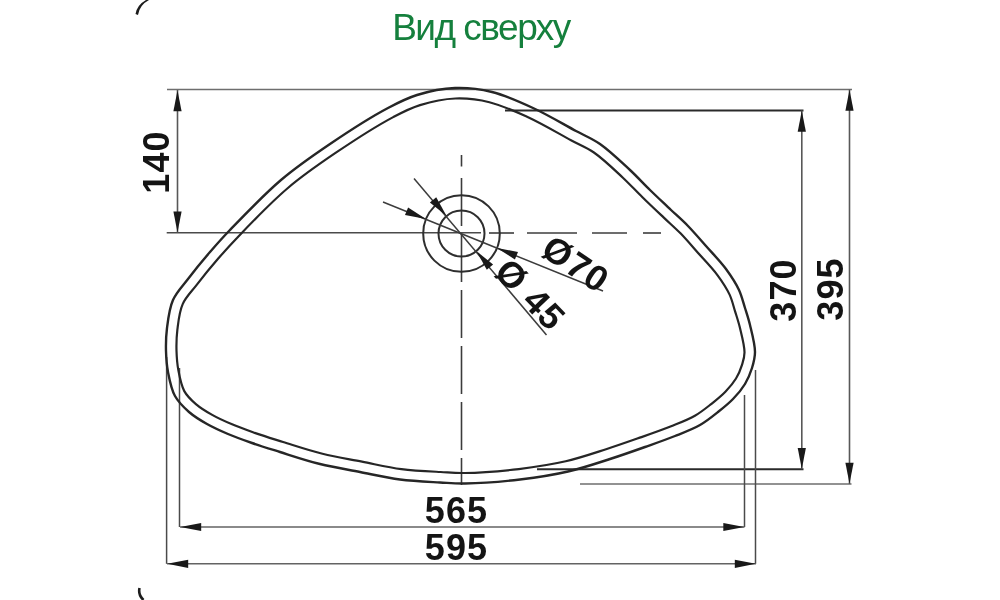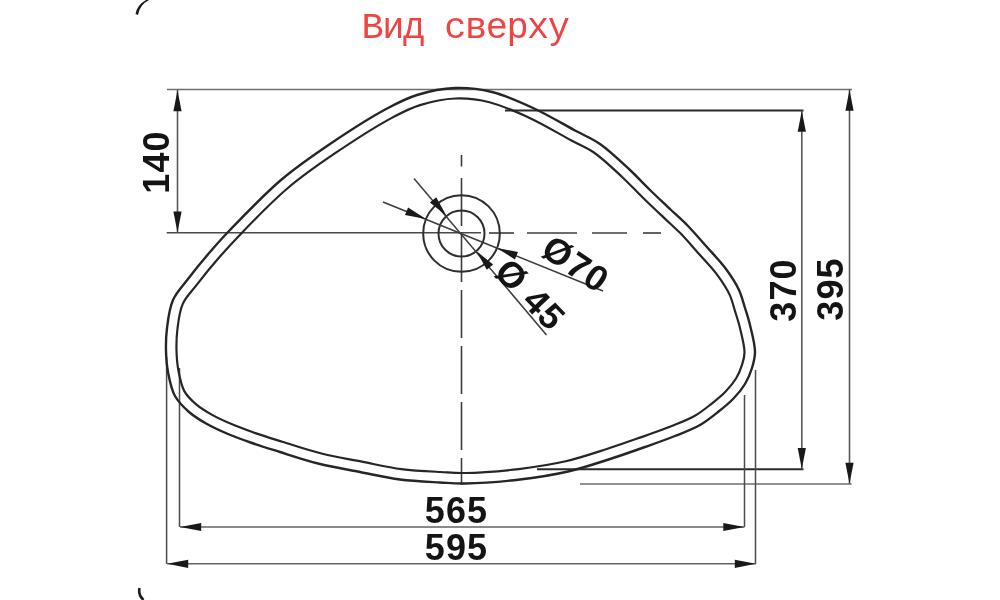--- a/index.html
+++ b/index.html
@@ -1,16 +1,16 @@
 <!DOCTYPE html>
 <html><head><meta charset="utf-8">
 <style>
 html,body{margin:0;padding:0;background:#ffffff;width:1000px;height:600px;overflow:hidden}
-.title{position:absolute;left:0;top:7px;width:930px;text-align:center;
- font-family:Liberation Mono, monospace;font-size:37px;color:#ef4444;letter-spacing:-1.5px;line-height:42.5px}
+.title{position:absolute;left:16px;top:7px;width:930px;text-align:center;
+ font-family:Liberation Sans, sans-serif;font-size:37px;color:#15803d;letter-spacing:-1.5px;line-height:42.5px}
 </style></head>
 <body>
 <div class="title">Вид сверху</div>
 <svg width="1000" height="600" viewBox="0 0 1000 600" style="position:absolute;left:0;top:0">
 <line x1="167" y1="89.5" x2="852" y2="89.5" stroke="#6e6e6e" stroke-width="1.5"></line>
 <line x1="166.7" y1="232.7" x2="481" y2="232.7" stroke="#4a4a4a" stroke-width="1.6"></line>
 <line x1="489" y1="233" x2="514" y2="233" stroke="#3c3c3c" stroke-width="1.6"></line>
 <line x1="527" y1="233" x2="577" y2="233" stroke="#3c3c3c" stroke-width="1.6"></line>
 <line x1="592" y1="233" x2="627" y2="233" stroke="#3c3c3c" stroke-width="1.6"></line>
 <line x1="643" y1="233" x2="661" y2="233" stroke="#3c3c3c" stroke-width="1.6"></line>

